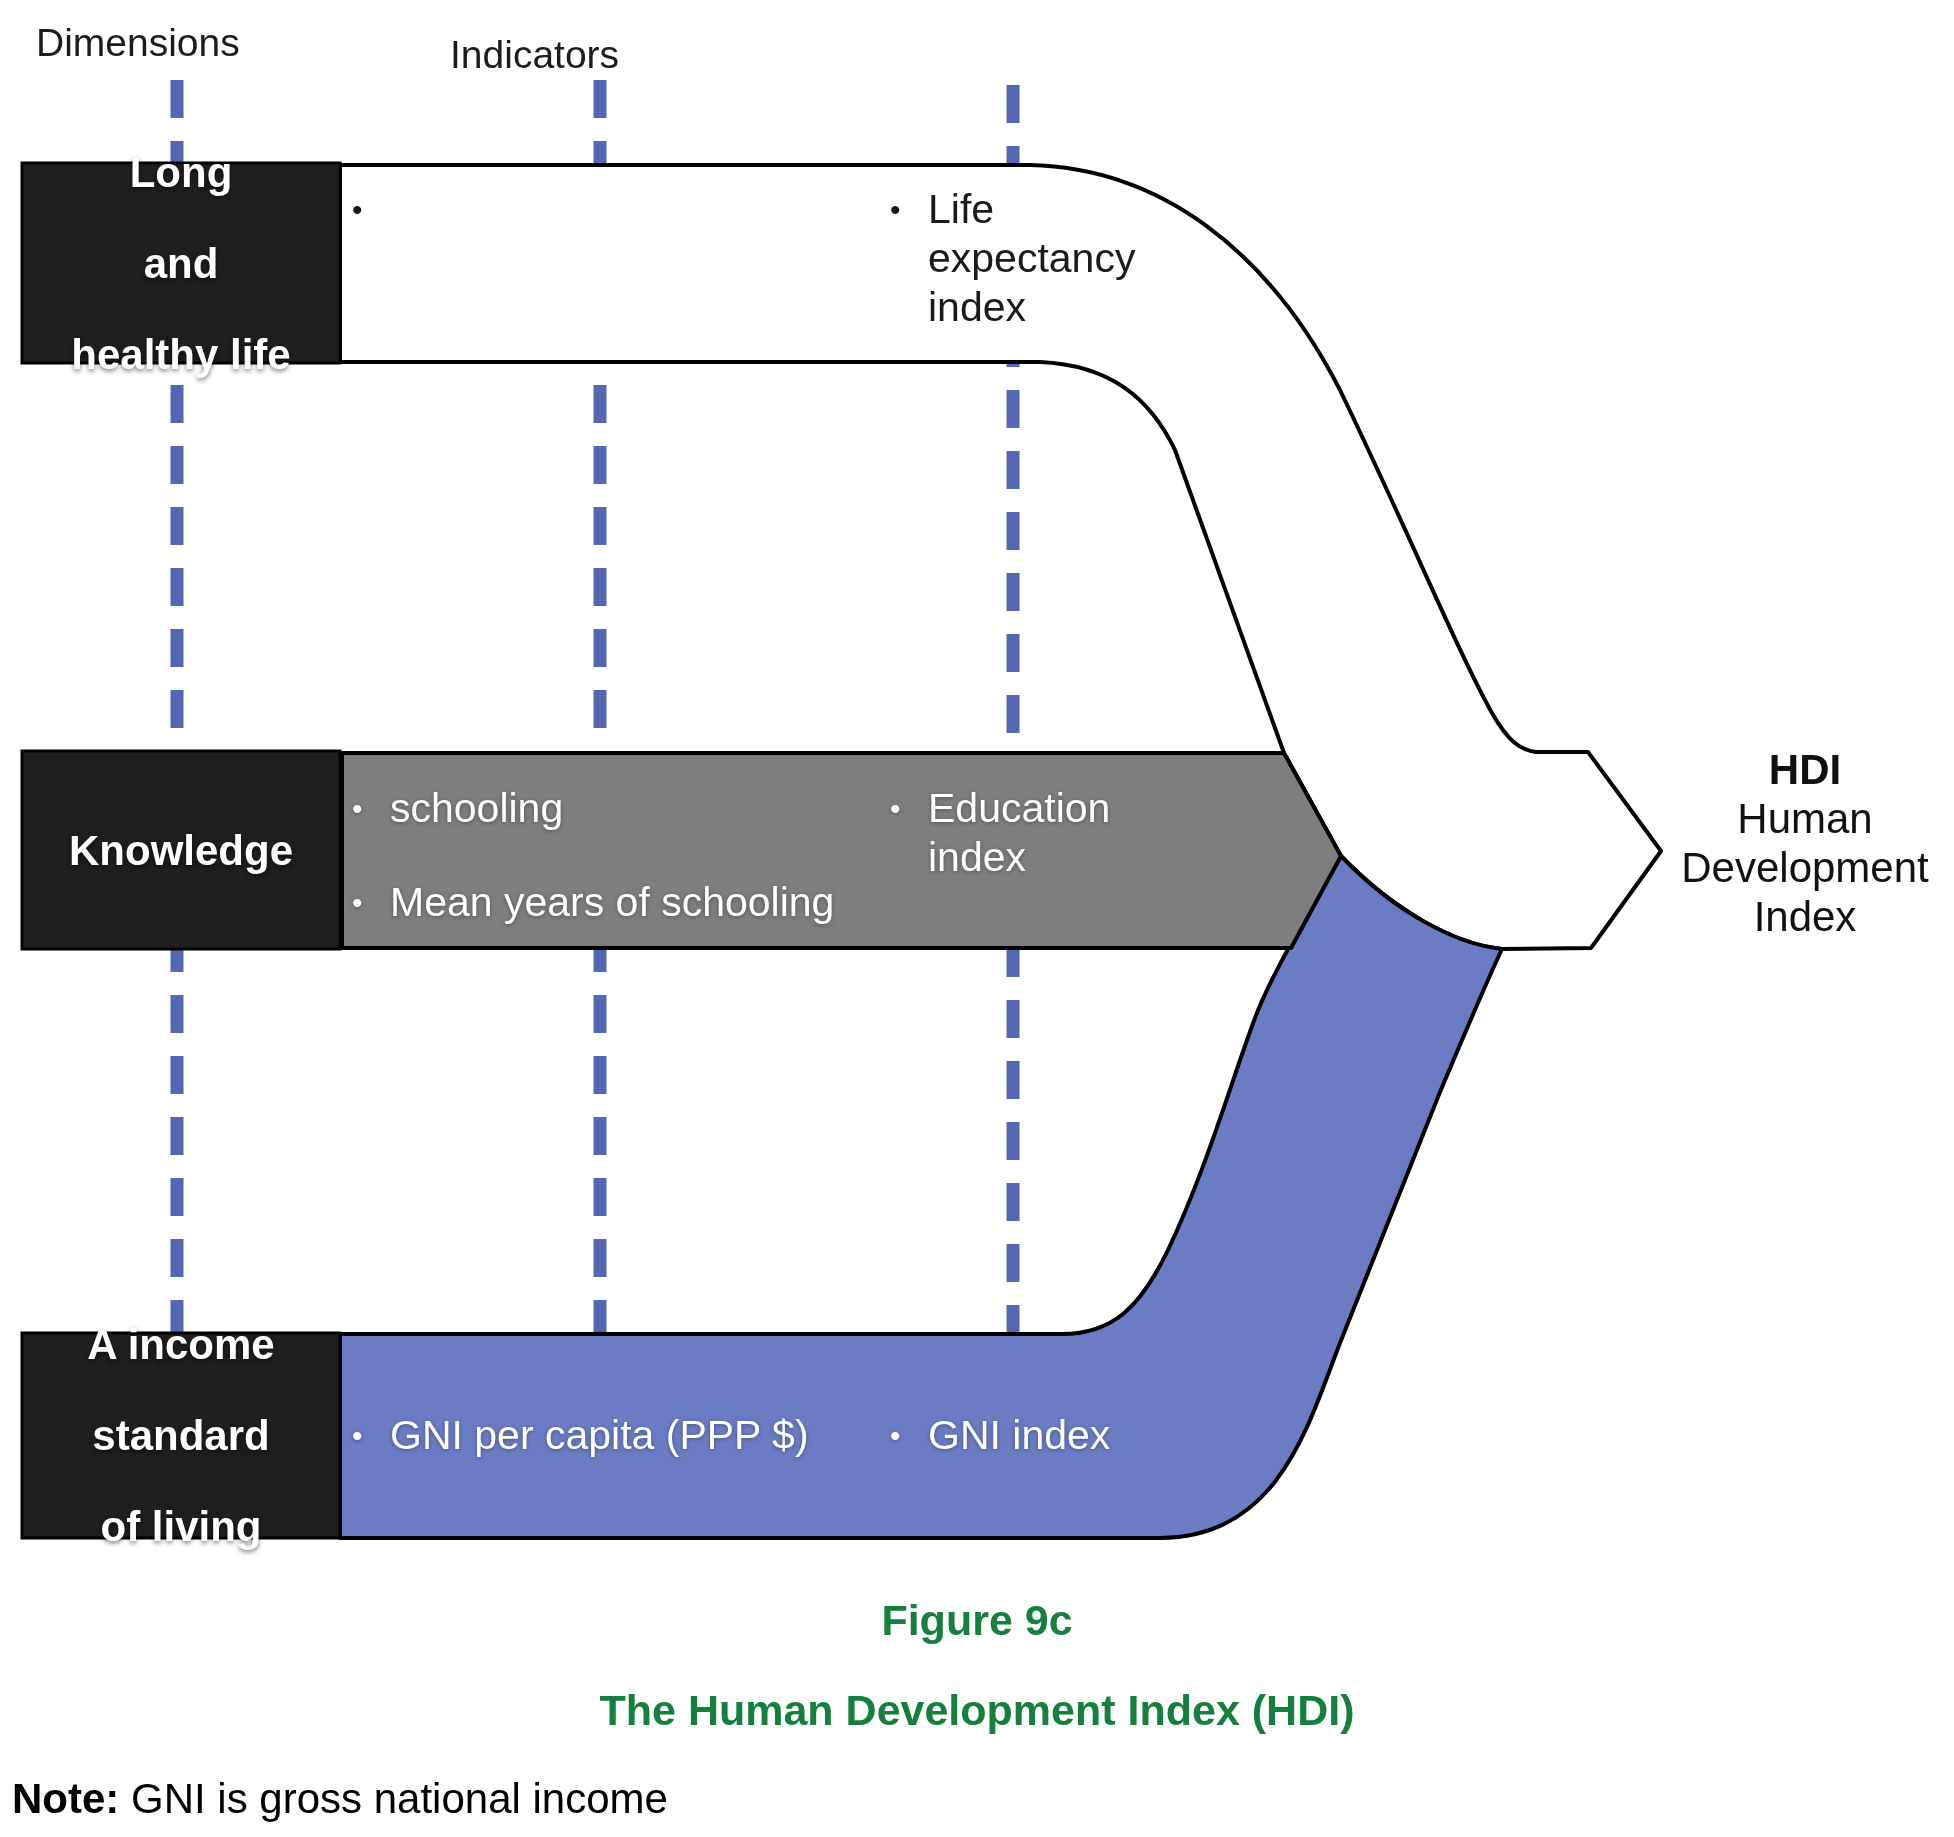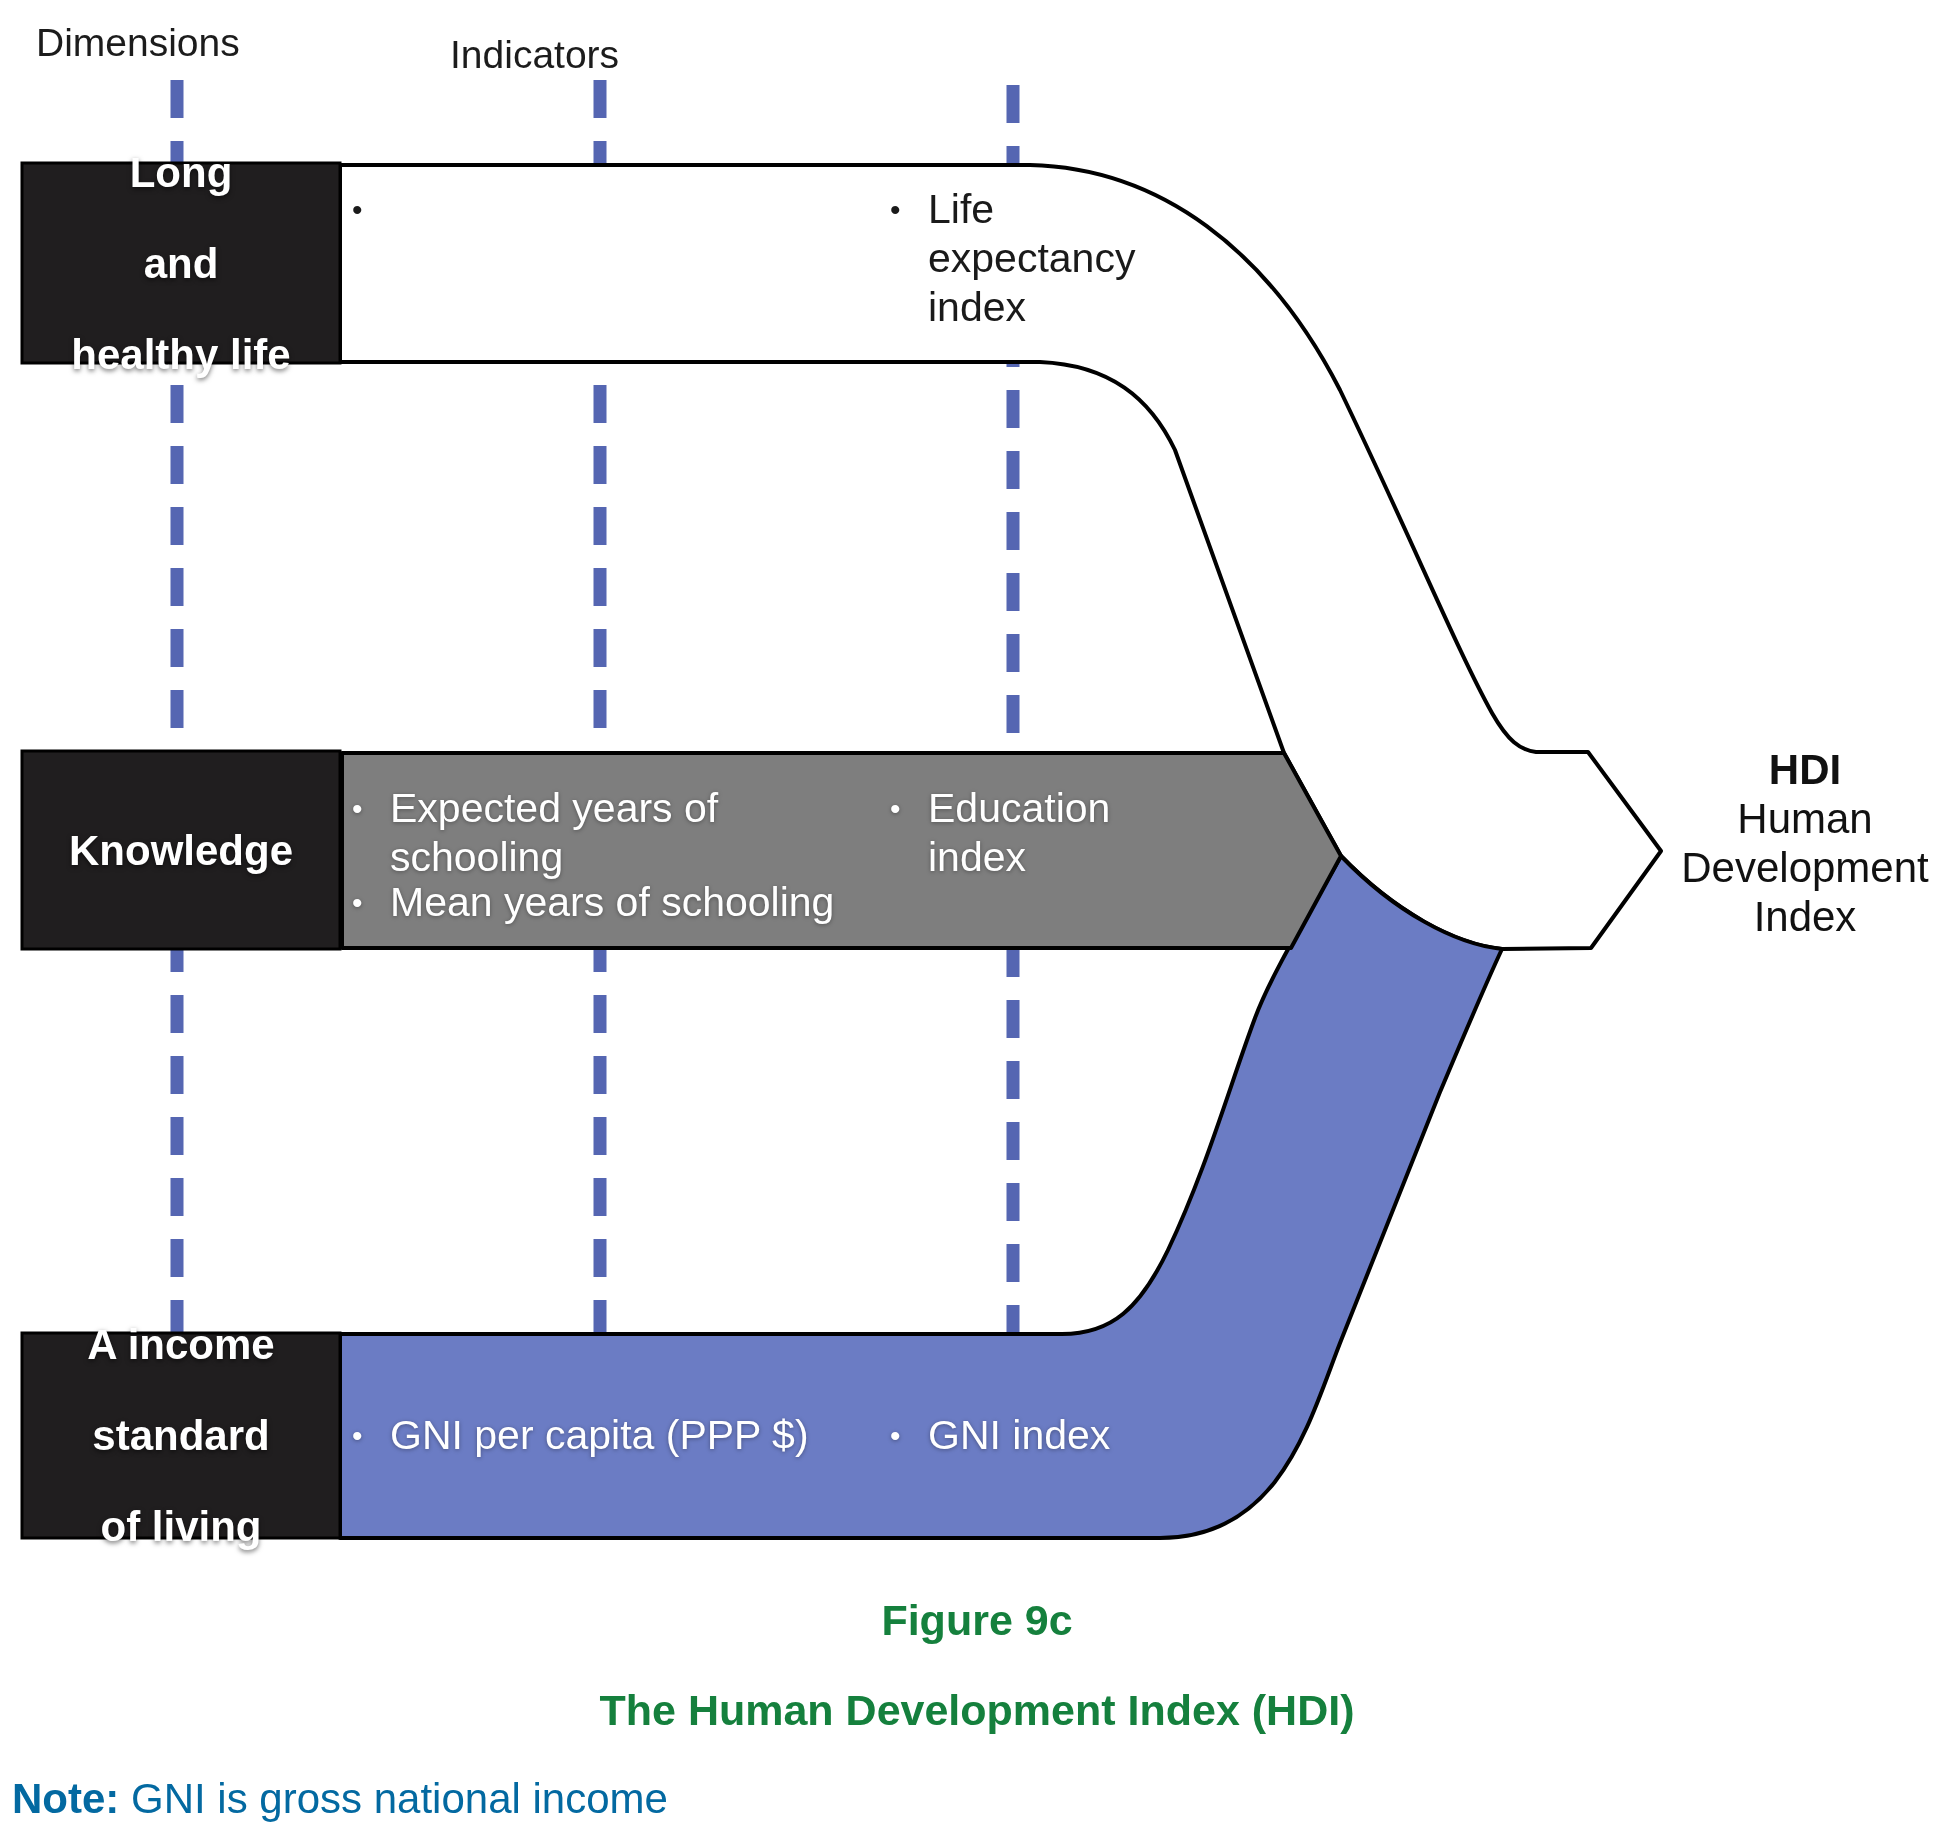--- a/index.html
+++ b/index.html
@@ -65,21 +65,21 @@
     text-align:center;
     font-weight:bold;
     font-size:43px;
     line-height:46px;
     color:#15803d;
   }
 
   .note-line {
     font-size:42px;
     line-height:46px;
-    color:#0369a1;
+    color:#000000;
   }
   .note-line .note-label { font-weight:bold; }
 </style>
 </head>
 <body>
 
 <div id="stage">
 
   <svg id="flow-svg" width="1954" height="1837" viewBox="0 0 1954 1837">
 
@@ -145,21 +145,20 @@
     <span class="lines">
       <span>Life</span>
       <span>expectancy</span>
       <span>index</span>
     </span>
   </div>
 
   <div class="abs bullet-item light-text" style="left:352px; top:784px; width:480px;">
     <span class="bullet">•</span>
     <span class="lines">
-      <span>Expected years of</span>
       <span>schooling</span>
     </span>
   </div>
   <div class="abs bullet-item light-text" style="left:352px; top:878px; width:560px;">
     <span class="bullet">•</span>
     <span class="lines">
         <span>Mean years of schooling</span>
       </span>
   </div>
   <div class="abs bullet-item light-text" style="left:890px; top:784px; width:300px;">

